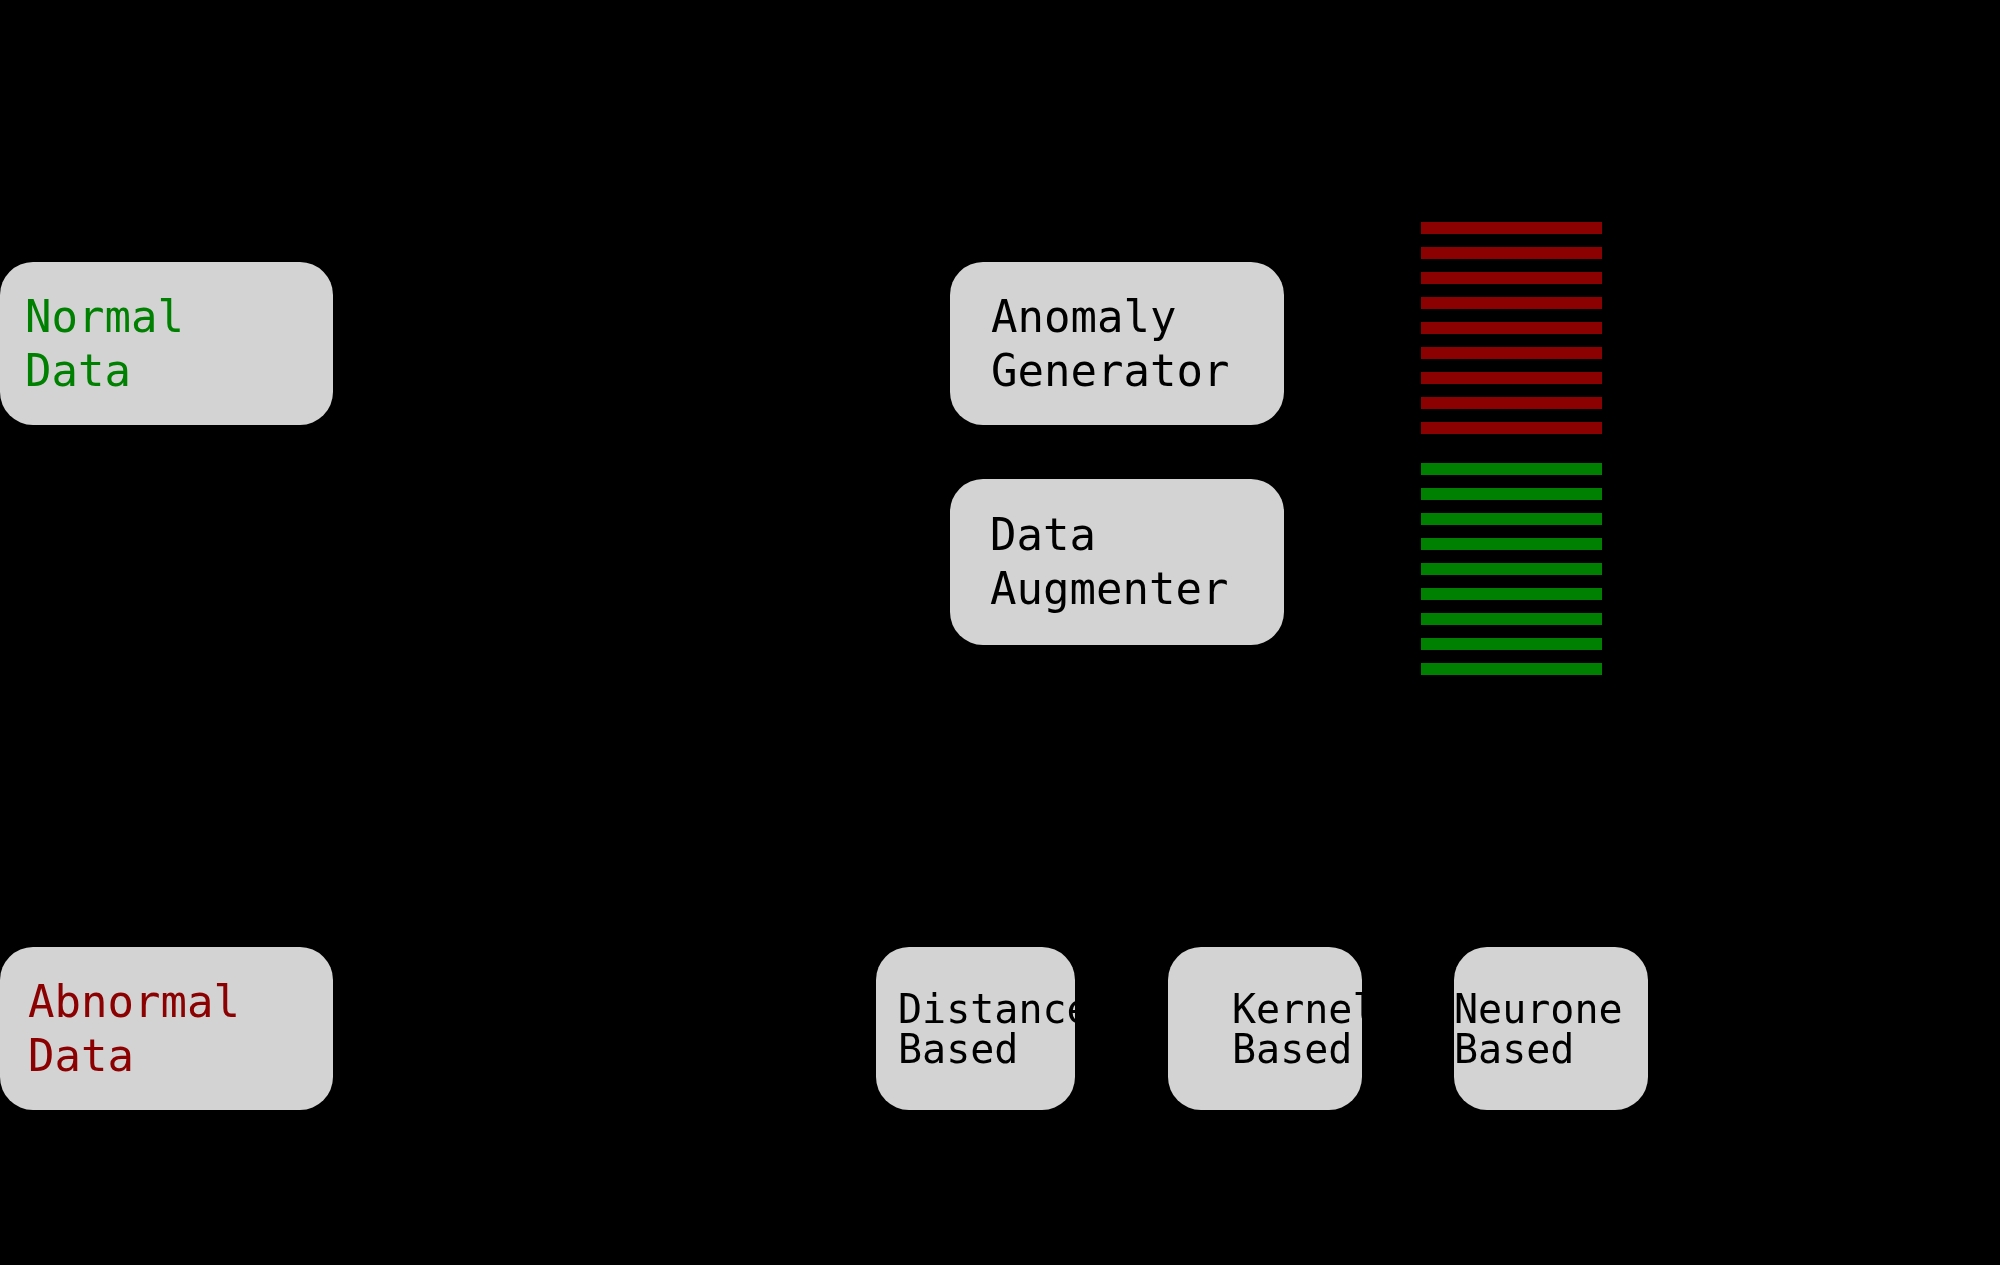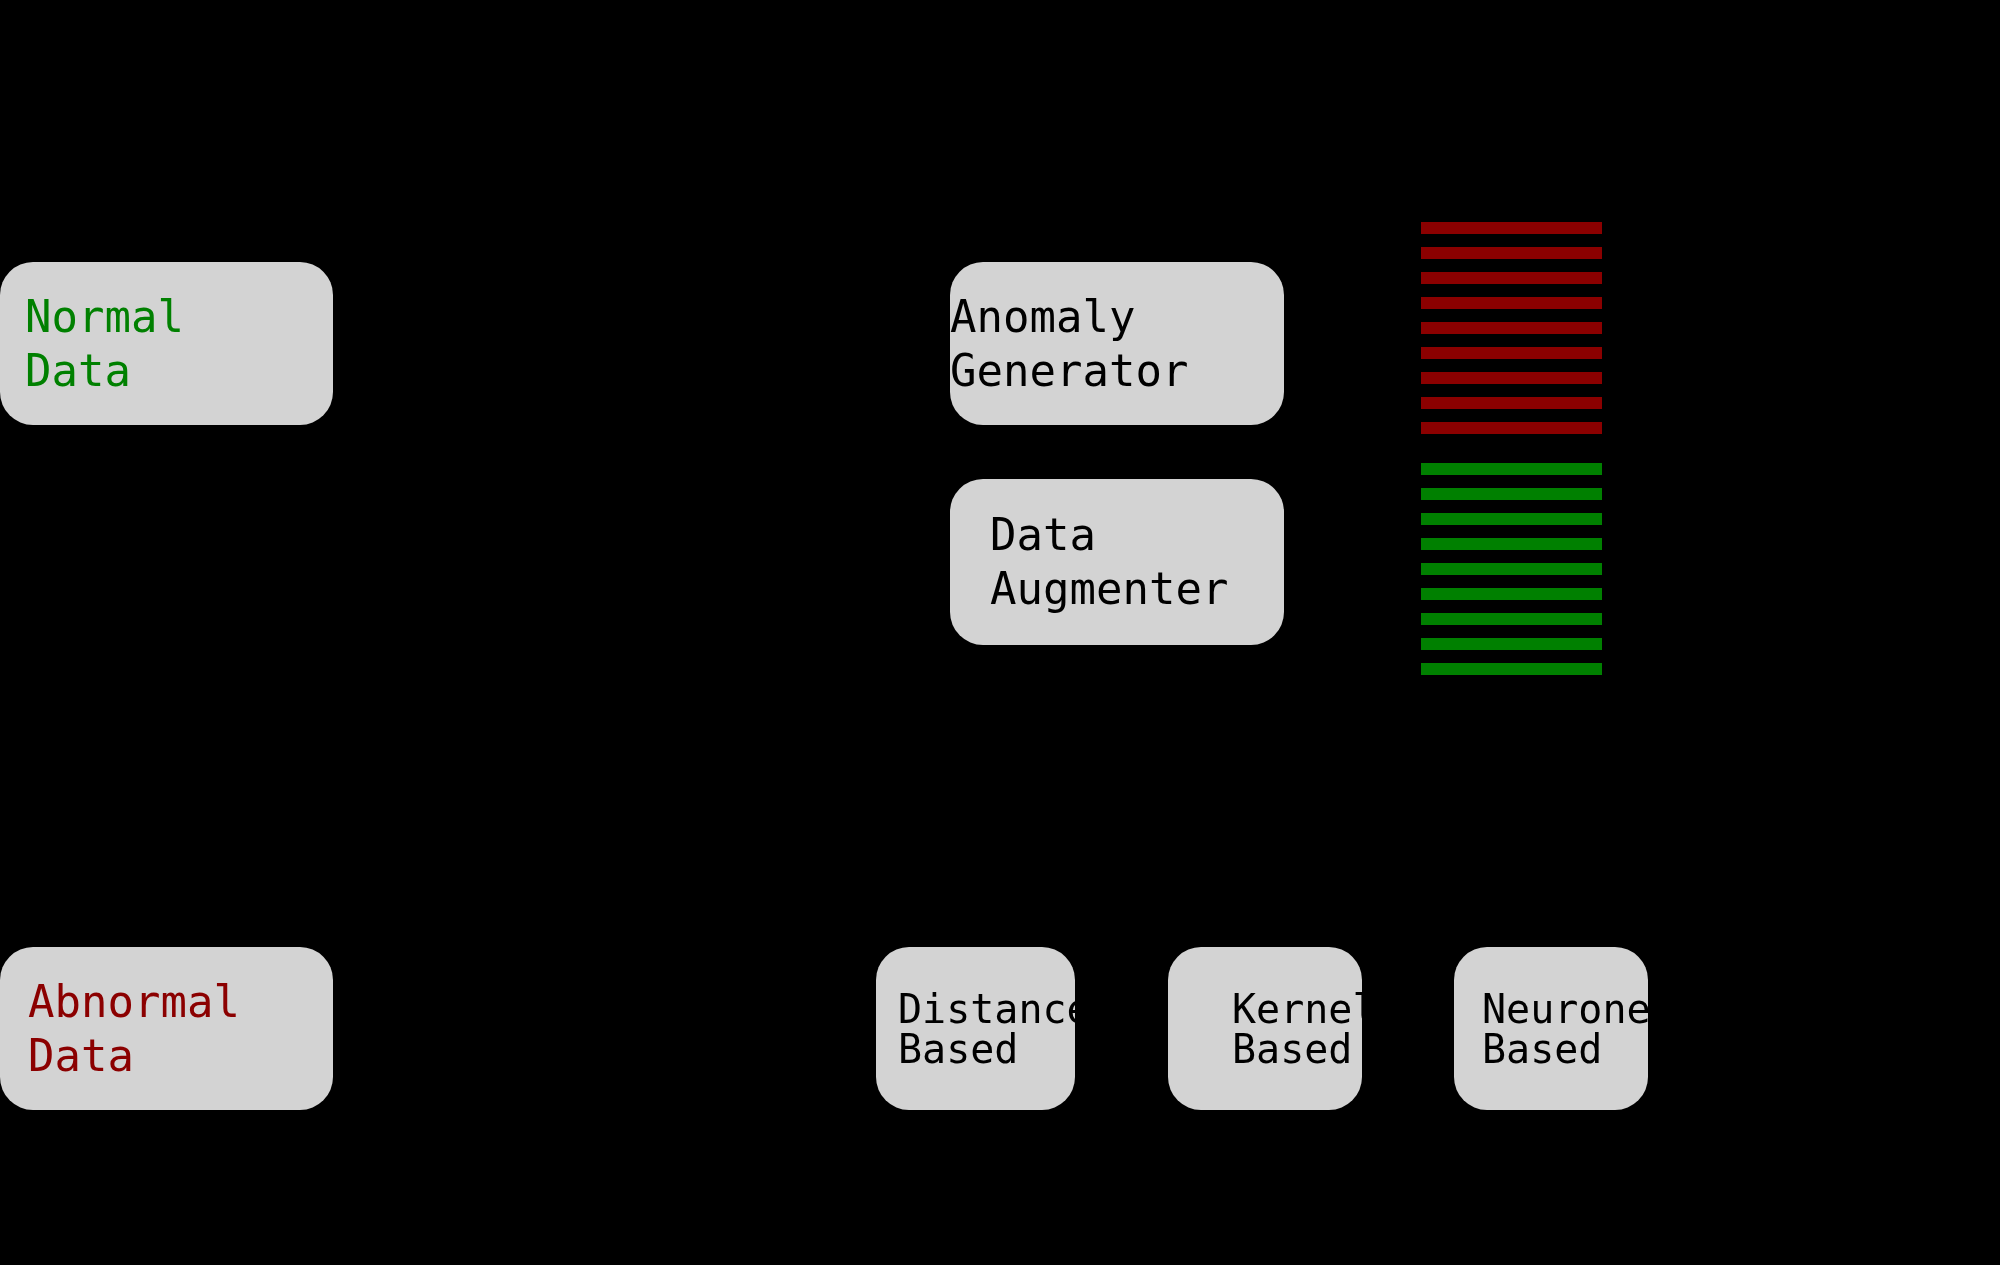--- a/index.html
+++ b/index.html
@@ -34,26 +34,26 @@
   }
   .node-small .line {
     font-size: 40px;
     line-height: 40px;
   }
   
   .node-normal    { left: 0px;    top: 262px; width: 333px; height: 163px; padding-left: 25px; }
   
   .node-abnormal  { left: 0px;    top: 947px; width: 333px; height: 163px; padding-left: 28px; }
   
-  .node-anomaly   { left: 950px;  top: 262px; width: 334px; height: 163px; }
+  .node-anomaly   { left: 950px;  top: 262px; width: 334px; height: 163px; padding-left: 41px; }
   .node-augmenter { left: 950px;  top: 479px; width: 334px; height: 166px; padding-left: 40px; }
   
   .node-distance  { left: 876px;  top: 947px; width: 199px; height: 163px; padding-left: 22px; }
   .node-kernel    { left: 1168px; top: 947px; width: 194px; height: 163px; padding-left: 64px; }
-  .node-neurone   { left: 1454px; top: 947px; width: 194px; height: 163px; padding-left: 28px; }
+  .node-neurone   { left: 1454px; top: 947px; width: 194px; height: 163px; }
   
   .stripes {
     position: absolute;
     width: 181px;
     display: flex;
     flex-direction: column;
     gap: 13px;
   }
   .stripes-abnormal { left: 1421px; top: 222px; }
   .stripes-normal   { left: 1421px; top: 463px; }

